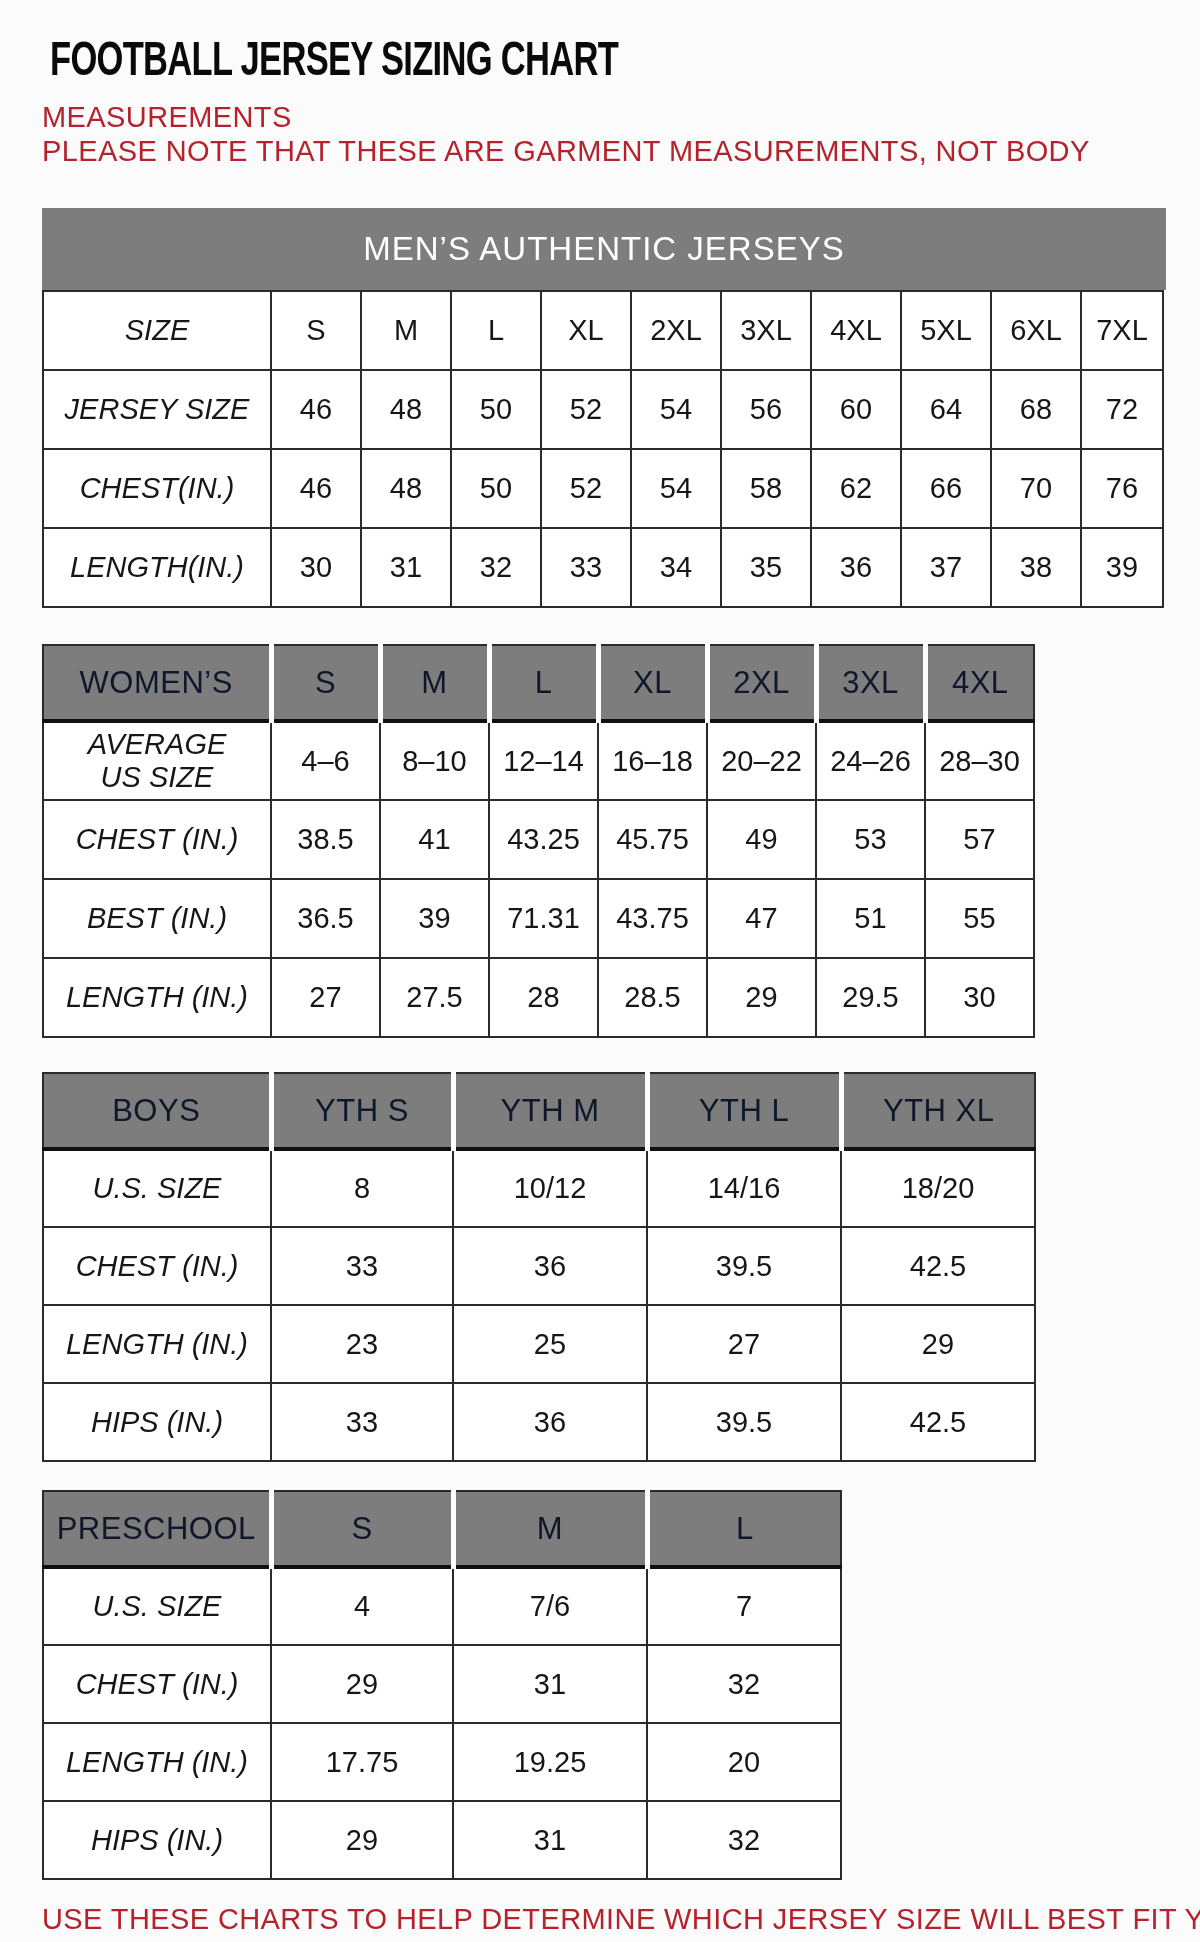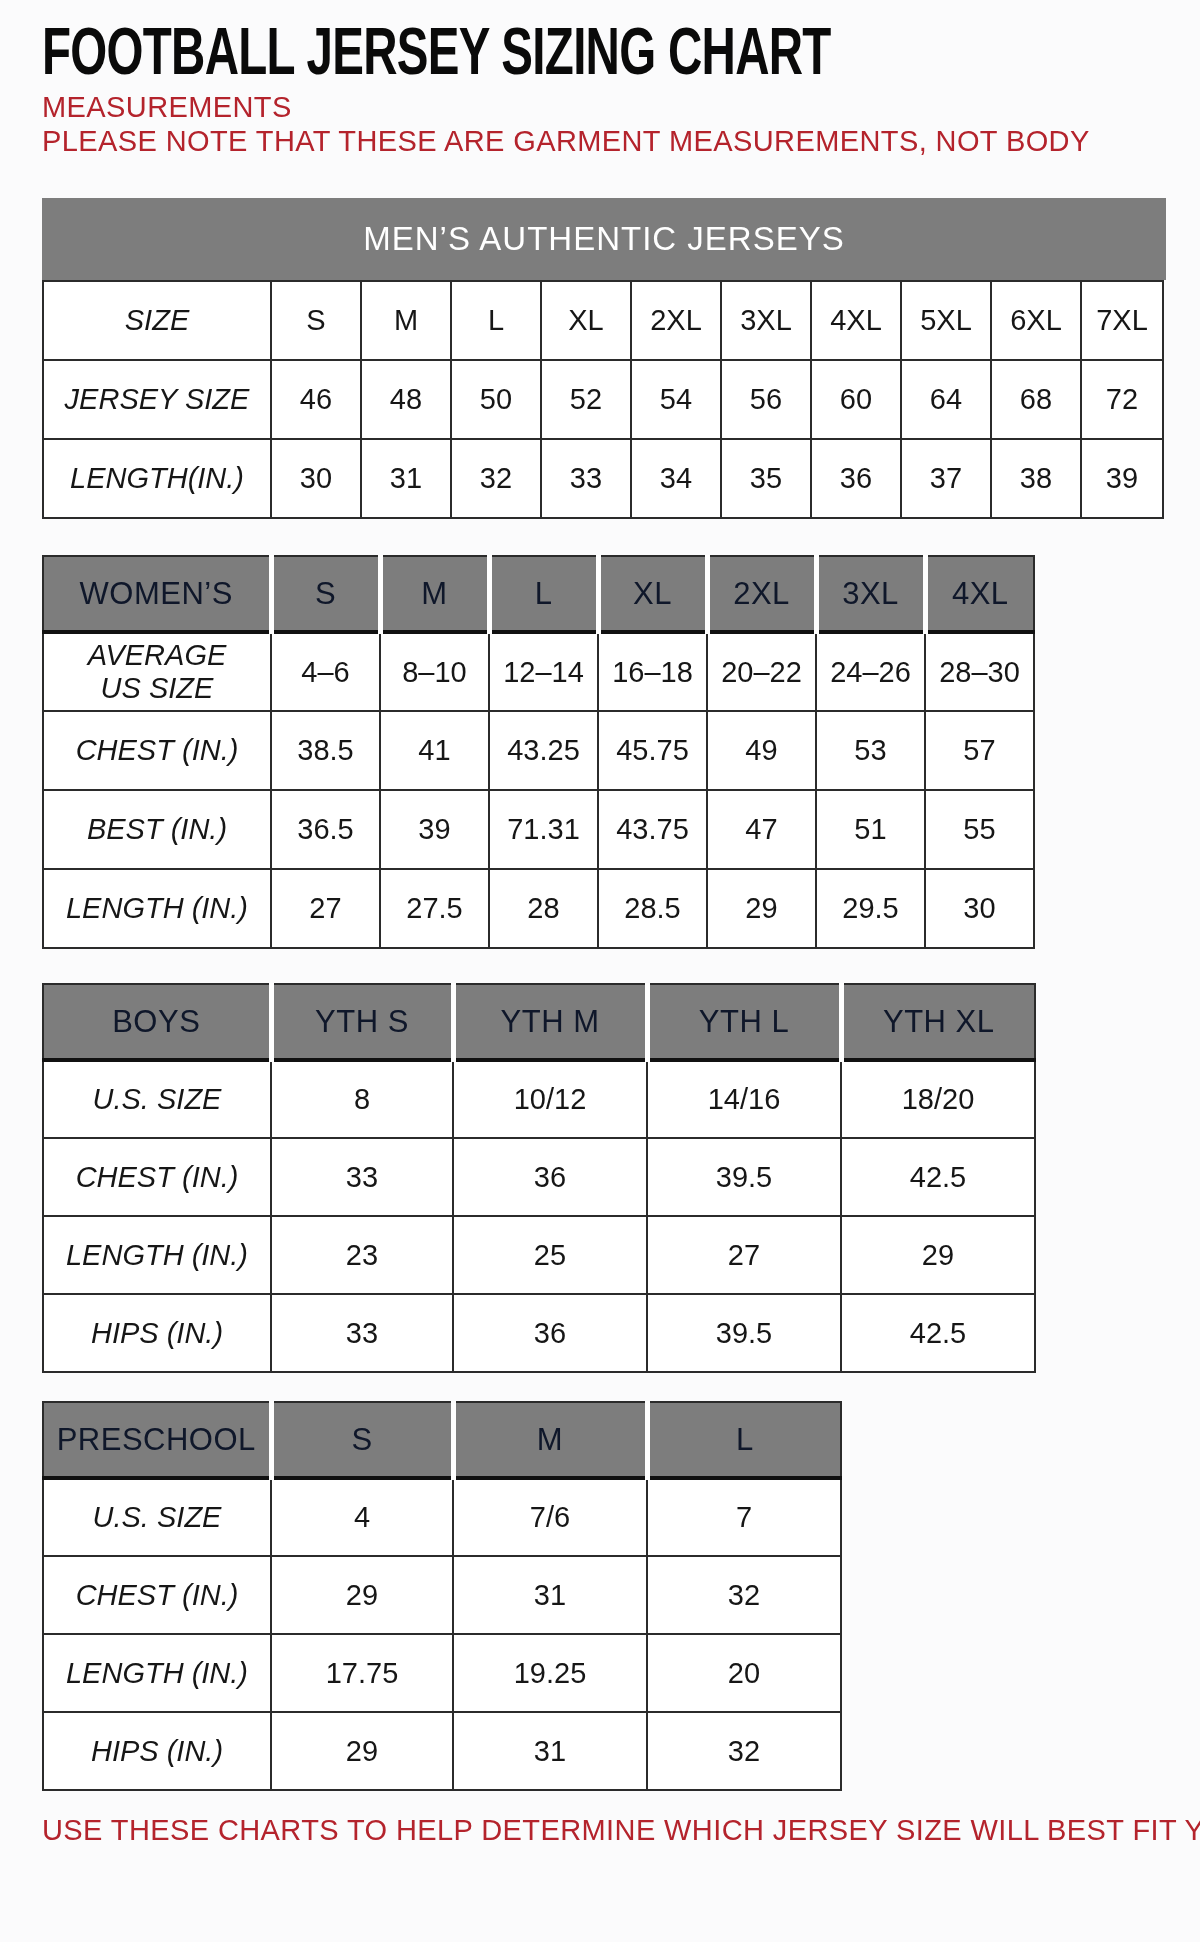--- a/index.html
+++ b/index.html
@@ -9,22 +9,22 @@
     --text_dark:#161616;
   }
   *{box-sizing:border-box;}
   html,body{margin:0;padding:0;}
   body{background:#e9e9ec;font-family:"Liberation Sans", sans-serif;}
   .page{
     width:1200px;height:1942px;background:#fbfbfc;margin:0 auto;
     padding:18px 30px 0 42px;overflow:hidden;position:relative;
   }
   h1.title{
-    margin:0;line-height:66px;height:66px;white-space:nowrap;
-    font-size:66px;font-weight:700;letter-spacing:-1px;color:#0a0a0a;
+    margin:8px;line-height:66px;height:66px;white-space:nowrap;
+    font-size:48px;font-weight:700;letter-spacing:-1px;color:#0a0a0a;
   }
   .title-inner{display:inline-block;transform:scaleX(0.72);transform-origin:0 50%;}
   .note{
     margin-top:6px;color:var(--accent_red);
     font-size:29px;line-height:34px;letter-spacing:0.4px;font-weight:400;
   }
   .bar{
     width:1124px;height:82px;margin-top:40px;
     background:var(--header_gray);color:#fff;
     font-size:33px;letter-spacing:1px;
@@ -109,20 +109,33 @@
             <td>50</td>
             <td>52</td>
             <td>54</td>
             <td>56</td>
             <td>60</td>
             <td>64</td>
             <td>68</td>
             <td>72</td>
           </tr>
           <tr>
+            <td class="rowlabel">CHEST(IN.)</td>
+            <td>46</td>
+            <td>48</td>
+            <td>50</td>
+            <td>52</td>
+            <td>54</td>
+            <td>58</td>
+            <td>62</td>
+            <td>66</td>
+            <td>70</td>
+            <td>76</td>
+          </tr>
+          <tr>
             <td class="rowlabel">LENGTH(IN.)</td>
             <td>30</td>
             <td>31</td>
             <td>32</td>
             <td>33</td>
             <td>34</td>
             <td>35</td>
             <td>36</td>
             <td>37</td>
             <td>38</td>

